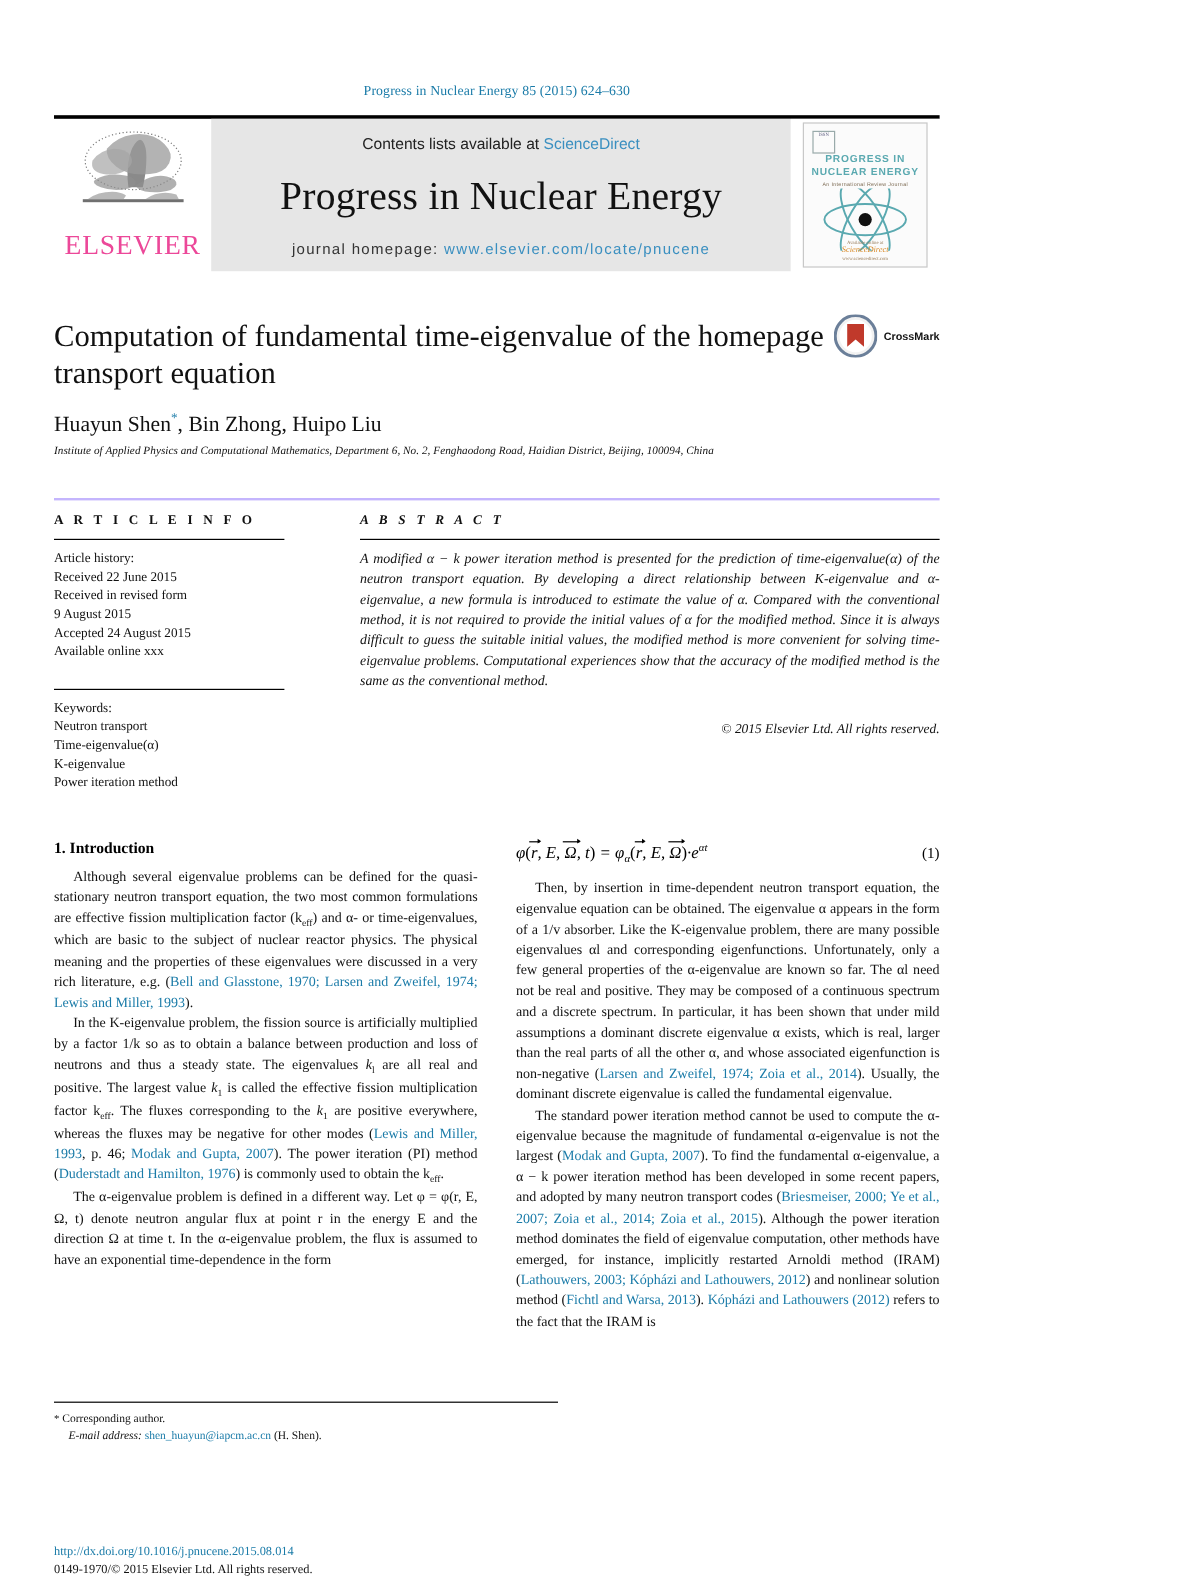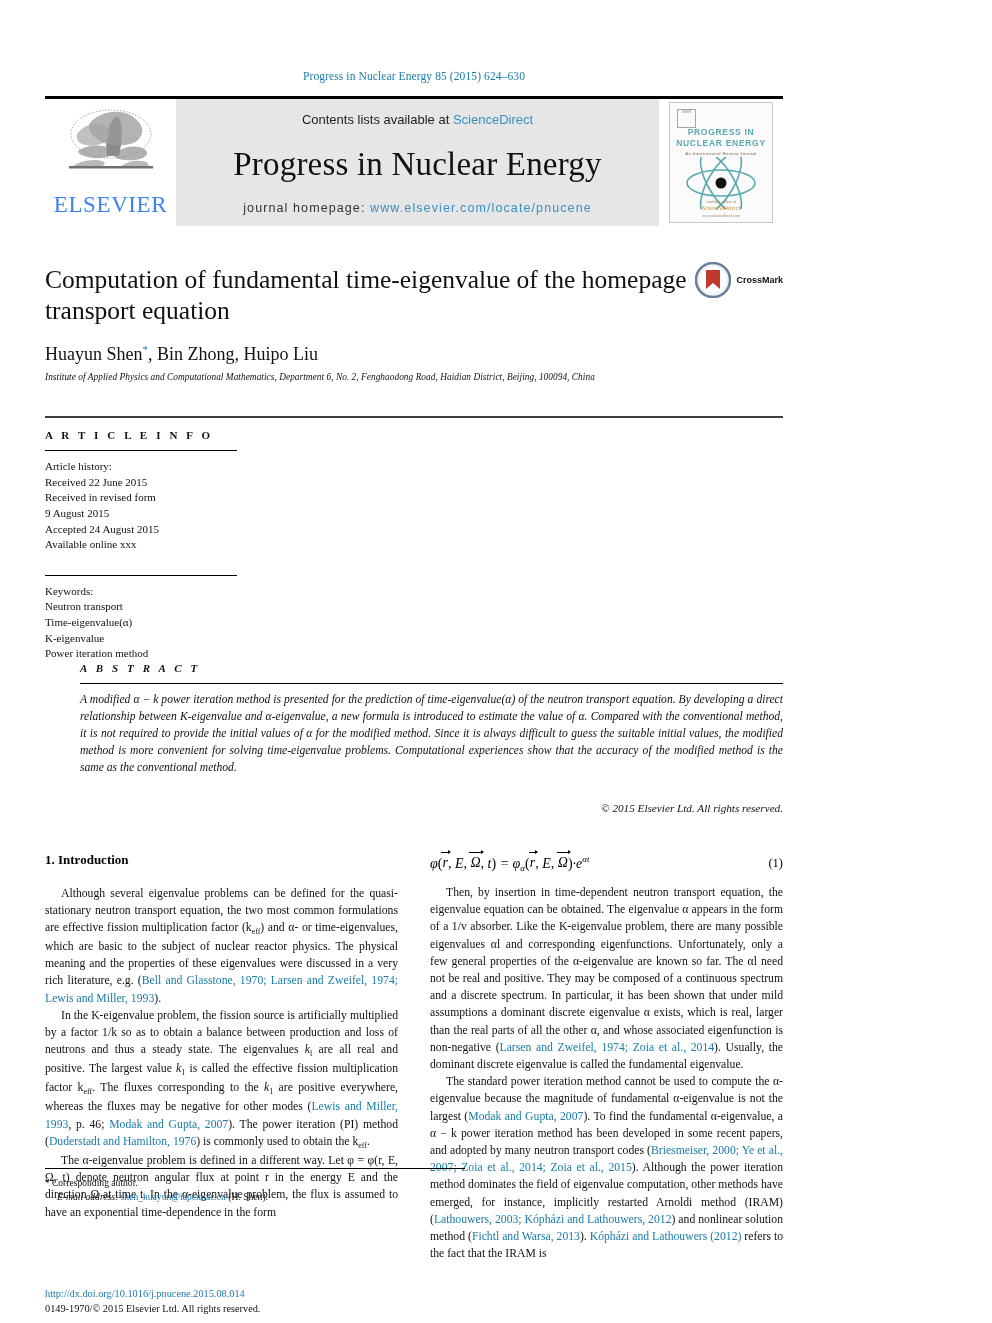--- a/index.html
+++ b/index.html
@@ -49,21 +49,21 @@
     align-items: center;
     justify-content: flex-start;
     padding-top: 5px;
     box-sizing: border-box;
   }
   .elsevier-tree {
     width: 104px;
     height: 88px;
   }
   .elsevier-word {
-    color: #3b82f6;
+    color: #ec4899;
     font-family: "Liberation Serif", serif;
     font-size: 23px;
     letter-spacing: .6px;
     line-height: 1;
     margin-top: 1px;
   }
   .masthead-center {
     flex: 1 1 auto;
     background: #e6e6e6;
     display: flex;
@@ -210,24 +210,23 @@
     font-family: "Liberation Sans", sans-serif;
     font-size: 9px;
     font-weight: bold;
     color: #111;
   }
 
   
   .info-abstract {
     margin: 0 45px;
     margin-top: 34px;
-    border-top: 2px solid #404040;
+    border-top: 2px solid #c4b5fd;
     display: flex;
     padding-top: 11px;
-    flex-direction: column;
   }
   .col-info {
     width: 220px;
     flex: 0 0 220px;
     padding-right: 28px;
     box-sizing: border-box;
   }
   .col-abstract {
     flex: 1 1 auto;
     padding-left: 35px;
@@ -280,21 +279,21 @@
     gap: 32px;
   }
   .bcol {
     flex: 1 1 0;
     min-width: 0;
   }
   .sec-title {
     font-family: "Liberation Serif", serif;
     font-size: 13px;
     font-weight: bold;
-    margin: 0 0 17px 0;
+    margin: 0 0 7px 0;
   }
   .para {
     font-family: "Liberation Serif", serif;
     font-size: 11.7px;
     line-height: 1.47;
     text-align: justify;
     text-indent: 16px;
     margin: 0;
     color: #111;
   }

